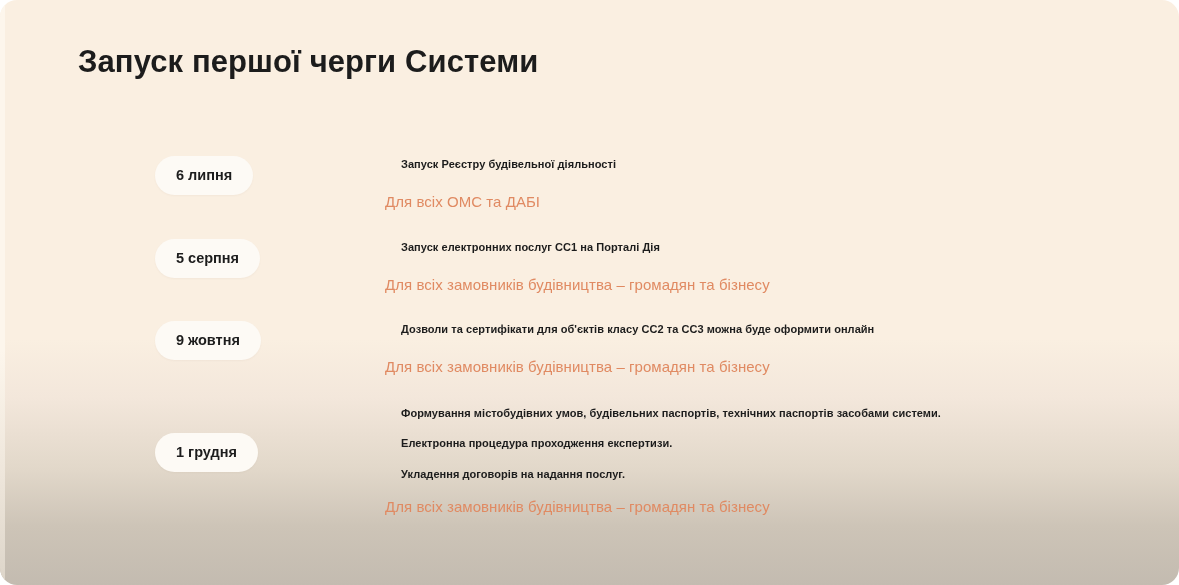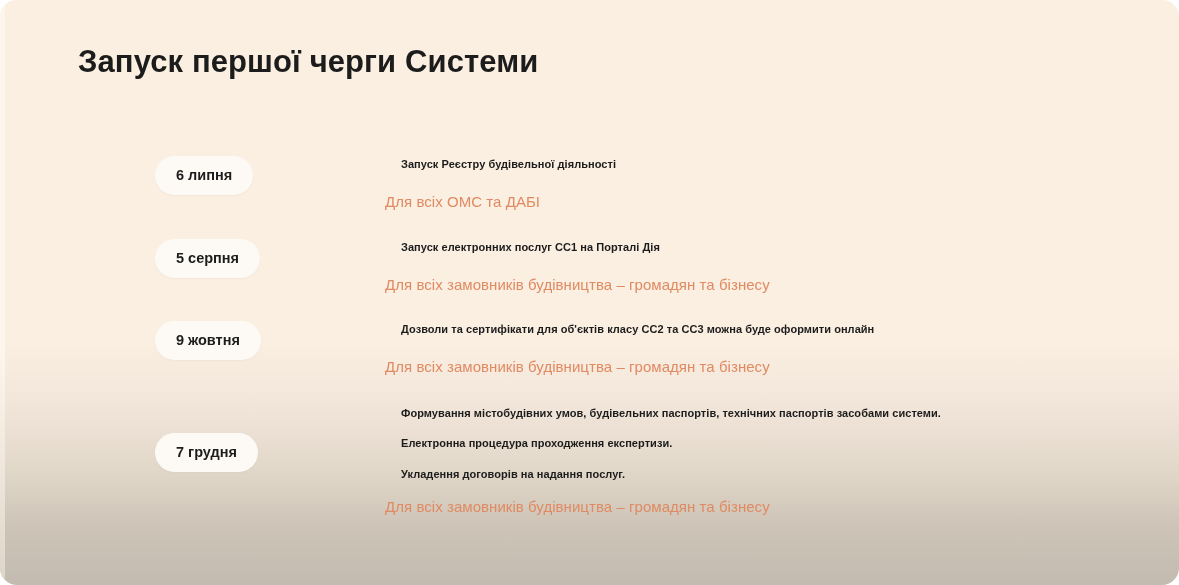--- a/index.html
+++ b/index.html
@@ -171,21 +171,21 @@
         <span class="date-pill">9 жовтня</span>
       </div>
       <div class="content-cell">
         <p class="headline">Дозволи та сертифікати для об'єктів класу СС2 та СС3 можна буде оформити онлайн</p>
         <p class="subline">Для всіх замовників будівництва – громадян та бізнесу</p>
       </div>
     </div>
 
     <div class="row row-4">
       <div class="date-cell">
-        <span class="date-pill">7 грудня</span>
+        <span class="date-pill">1 грудня</span>
       </div>
       <div class="content-cell">
         <p class="headline multi">Формування містобудівних умов, будівельних паспортів, технічних паспортів засобами системи.</p>
         <p class="headline">Електронна процедура проходження експертизи.</p>
         <p class="headline">Укладення договорів на надання послуг.</p>
         <p class="subline">Для всіх замовників будівництва – громадян та бізнесу</p>
       </div>
     </div>
 
   </div>

